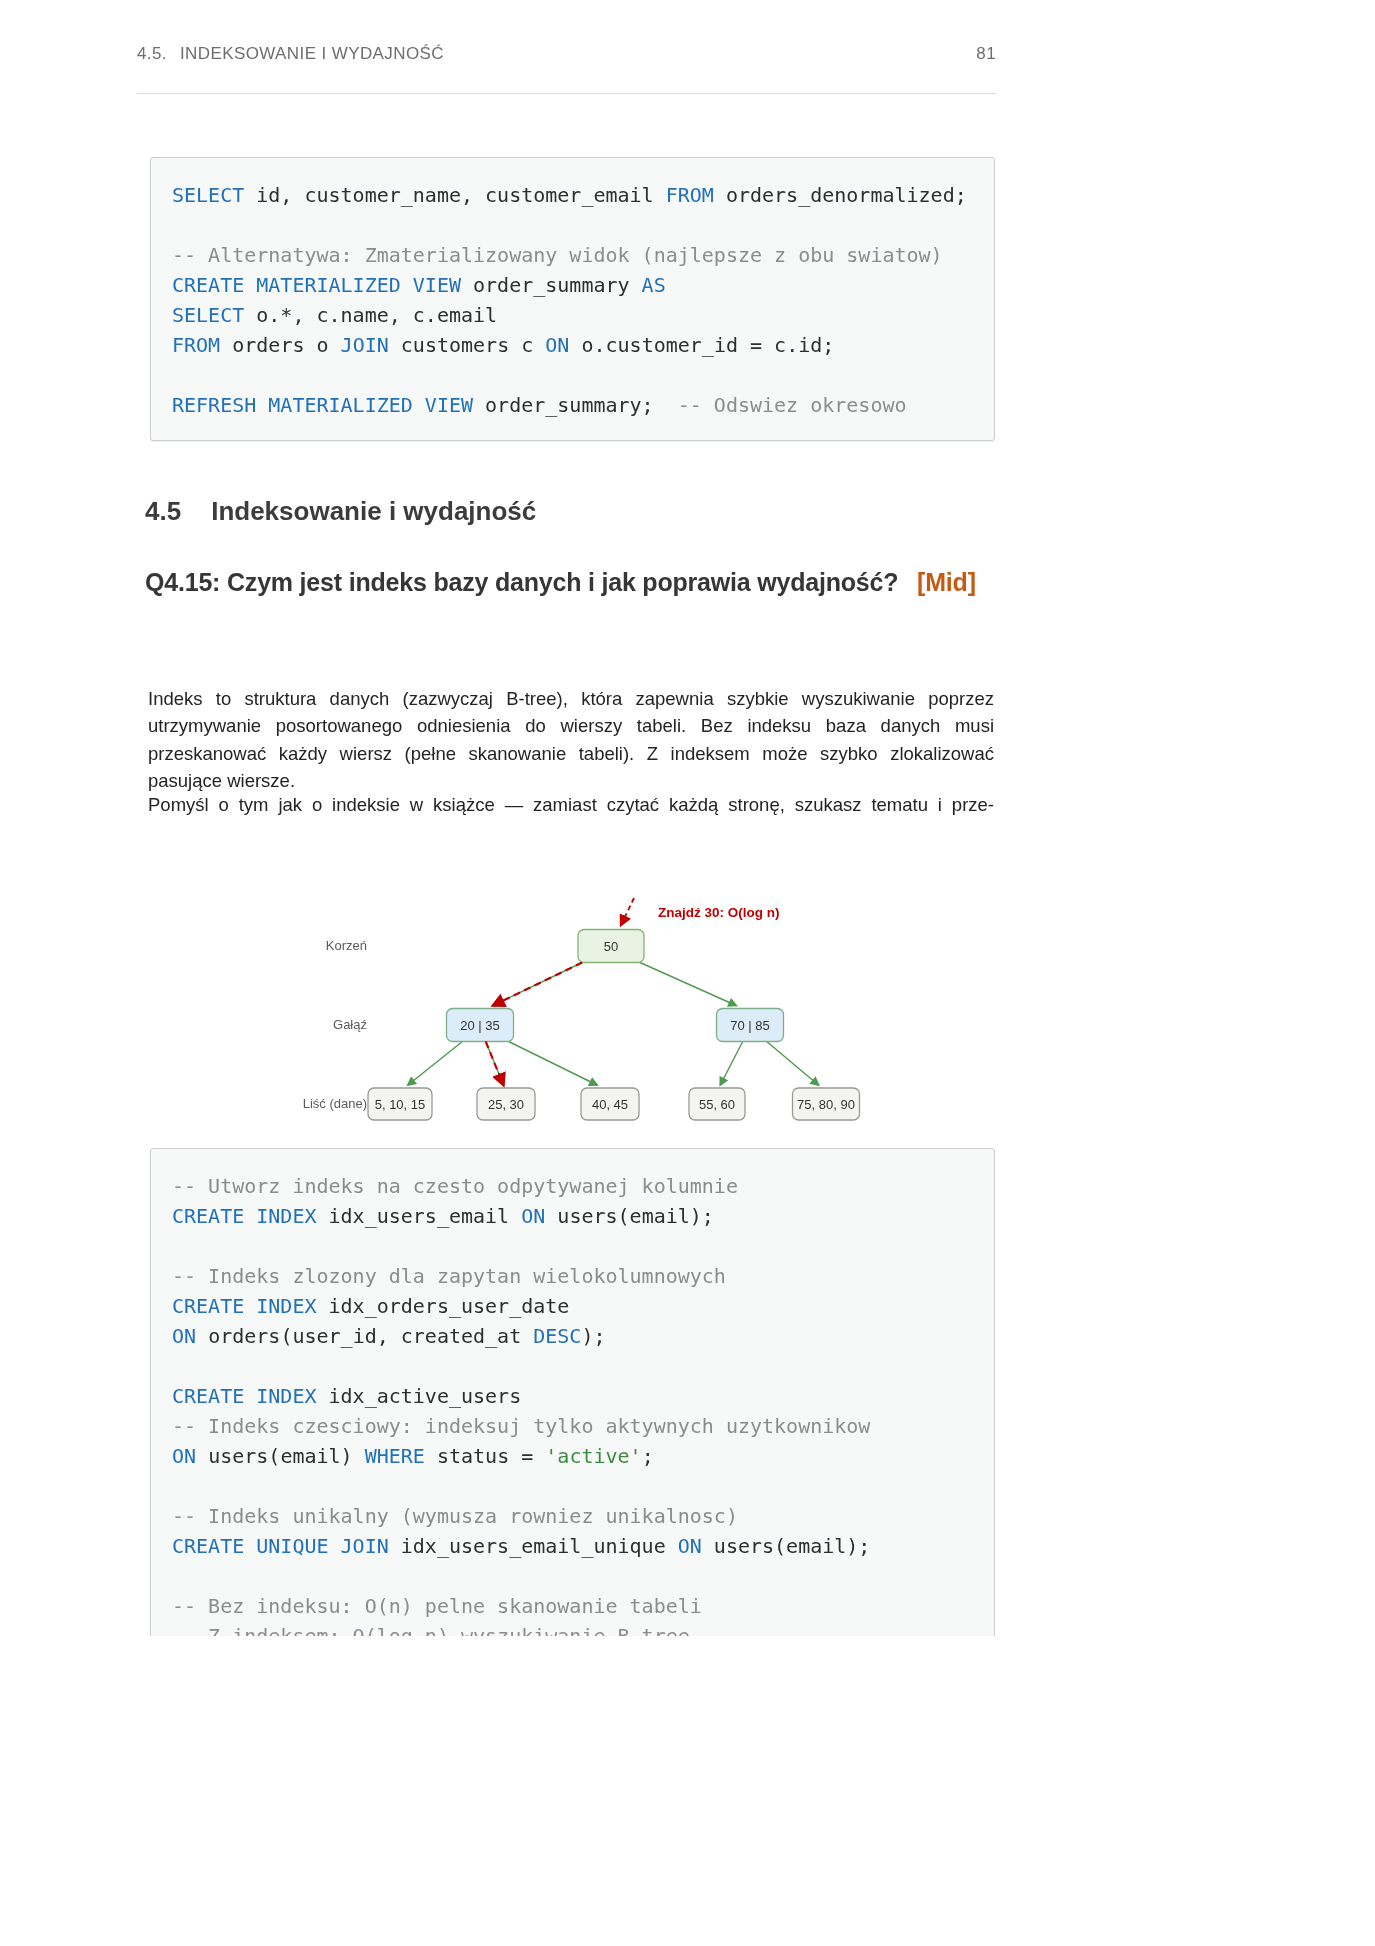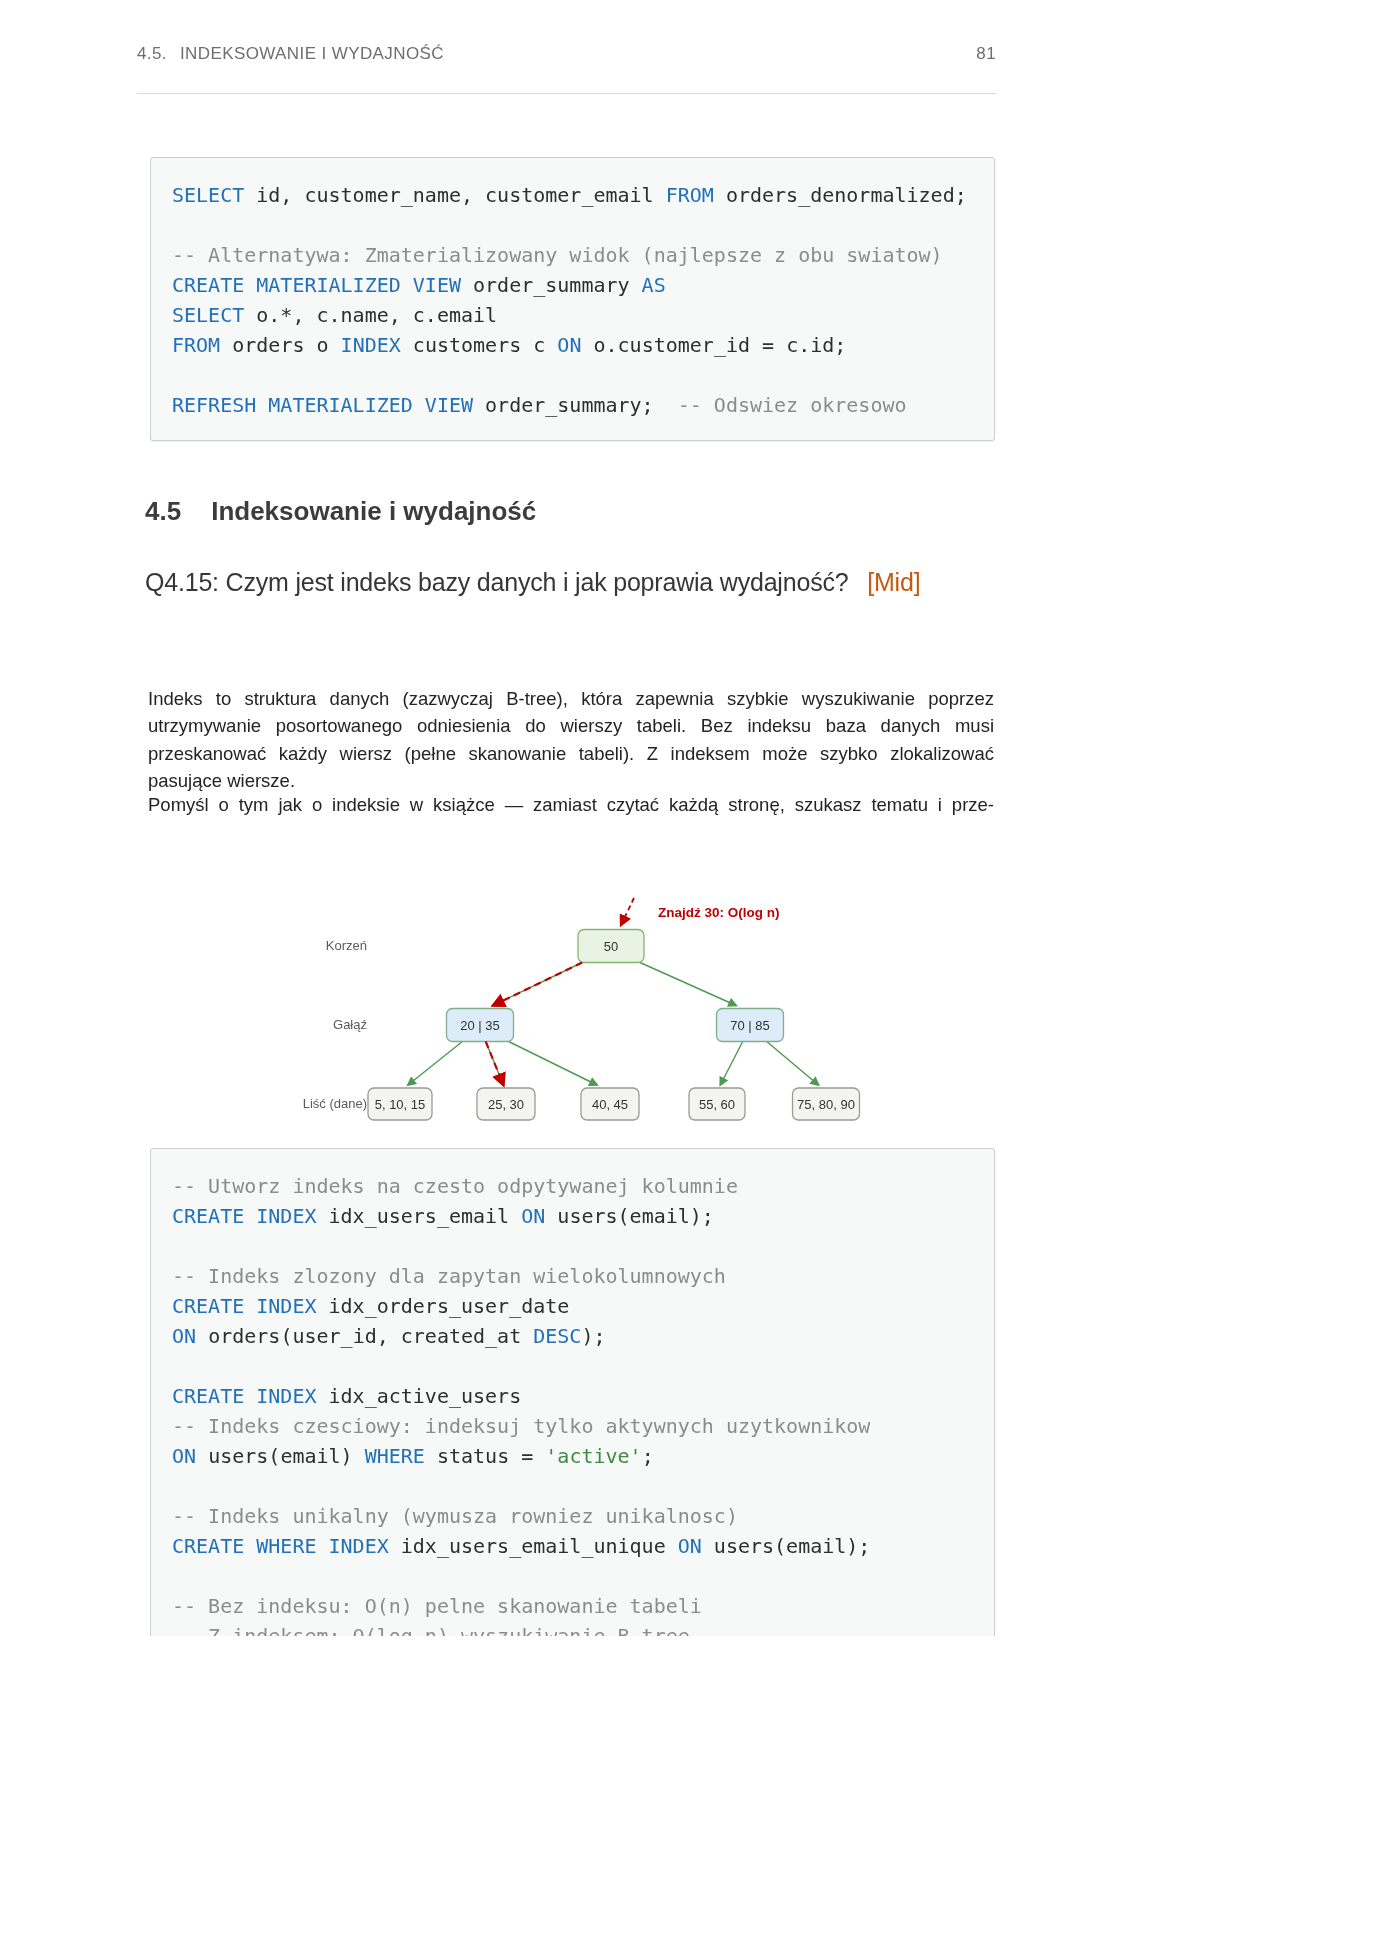--- a/index.html
+++ b/index.html
@@ -31,21 +31,21 @@
   .tok-c { color:#8C8C8C; }
   .tok-s { color:#3D8B40;text-align:right; }
 
   
   .section-heading {
     position:absolute; left:145px; top:496px; display:flex; gap:30px;
     font-size:26px; font-weight:bold; color:#3C3C3C;
   }
   .question {
     position:absolute; left:145px; top:568px;
-    font-size:25px; font-weight:normal; color:#363636; letter-spacing:-0.2px;
+    font-size:25px; font-weight:bold; color:#363636; letter-spacing:-0.2px;
   }
   .badge { color:#C55A11; margin-left:12px; }
 
   
   .para { position:absolute; left:148px; width:846px; font-size:18.5px; line-height:27.4px; color:#242424; }
   .p-0 { top:637px;margin-top:48px; }
   .p-1 { top:791px; }
   .para .jl { text-align:justify; text-align-last:justify; }
 
   
@@ -67,21 +67,21 @@
     <span>81</span>
   </div>
   <div class="header-rule"></div>
 
   <div class="code-block cb-0">
       <div class="code-line"><span class="tok-k">SELECT</span><span> id, customer_name, customer_email </span><span class="tok-k">FROM</span><span> orders_denormalized;</span></div>
       <div class="code-line">&nbsp;</div>
       <div class="code-line"><span class="tok-c">-- Alternatywa: Zmaterializowany widok (najlepsze z obu swiatow)</span></div>
       <div class="code-line"><span class="tok-k">CREATE MATERIALIZED VIEW</span><span> order_summary </span><span class="tok-k">AS</span></div>
       <div class="code-line"><span class="tok-k">SELECT</span><span> o.*, c.name, c.email</span></div>
-      <div class="code-line"><span class="tok-k">FROM</span><span> orders o </span><span class="tok-k">INDEX</span><span> customers c </span><span class="tok-k">ON</span><span> o.customer_id = c.id;</span></div>
+      <div class="code-line"><span class="tok-k">FROM</span><span> orders o </span><span class="tok-k">JOIN</span><span> customers c </span><span class="tok-k">ON</span><span> o.customer_id = c.id;</span></div>
       <div class="code-line">&nbsp;</div>
       <div class="code-line"><span class="tok-k">REFRESH MATERIALIZED VIEW</span><span> order_summary;</span><span>  </span><span class="tok-c">-- Odswiez okresowo</span></div>
     </div>
 
   <div class="section-heading">
     <span>4.5</span>
     <span>Indeksowanie i wydajność</span>
   </div>
 
   <div class="question">
@@ -164,20 +164,20 @@
       <div class="code-line">&nbsp;</div>
       <div class="code-line"><span class="tok-c">-- Indeks zlozony dla zapytan wielokolumnowych</span></div>
       <div class="code-line"><span class="tok-k">CREATE INDEX</span><span> idx_orders_user_date</span></div>
       <div class="code-line"><span class="tok-k">ON</span><span> orders(user_id, created_at </span><span class="tok-k">DESC</span><span>);</span></div>
       <div class="code-line">&nbsp;</div>
       <div class="code-line"><span class="tok-k">CREATE INDEX</span><span> idx_active_users</span></div>
       <div class="code-line"><span class="tok-c">-- Indeks czesciowy: indeksuj tylko aktywnych uzytkownikow</span></div>
       <div class="code-line"><span class="tok-k">ON</span><span> users(email) </span><span class="tok-k">WHERE</span><span> status = </span><span class="tok-s">'active'</span><span>;</span></div>
       <div class="code-line">&nbsp;</div>
       <div class="code-line"><span class="tok-c">-- Indeks unikalny (wymusza rowniez unikalnosc)</span></div>
-      <div class="code-line"><span class="tok-k">CREATE WHERE INDEX</span><span> idx_users_email_unique </span><span class="tok-k">ON</span><span> users(email);</span></div>
+      <div class="code-line"><span class="tok-k">CREATE UNIQUE JOIN</span><span> idx_users_email_unique </span><span class="tok-k">ON</span><span> users(email);</span></div>
       <div class="code-line">&nbsp;</div>
       <div class="code-line"><span class="tok-c">-- Bez indeksu: O(n) pelne skanowanie tabeli</span></div>
       <div class="code-line"><span class="tok-c">-- Z indeksem: O(log n) wyszukiwanie B-tree</span></div>
     </div>
 
   <div class="bottom-strip"></div>
 </div>
 
 </body></html>

